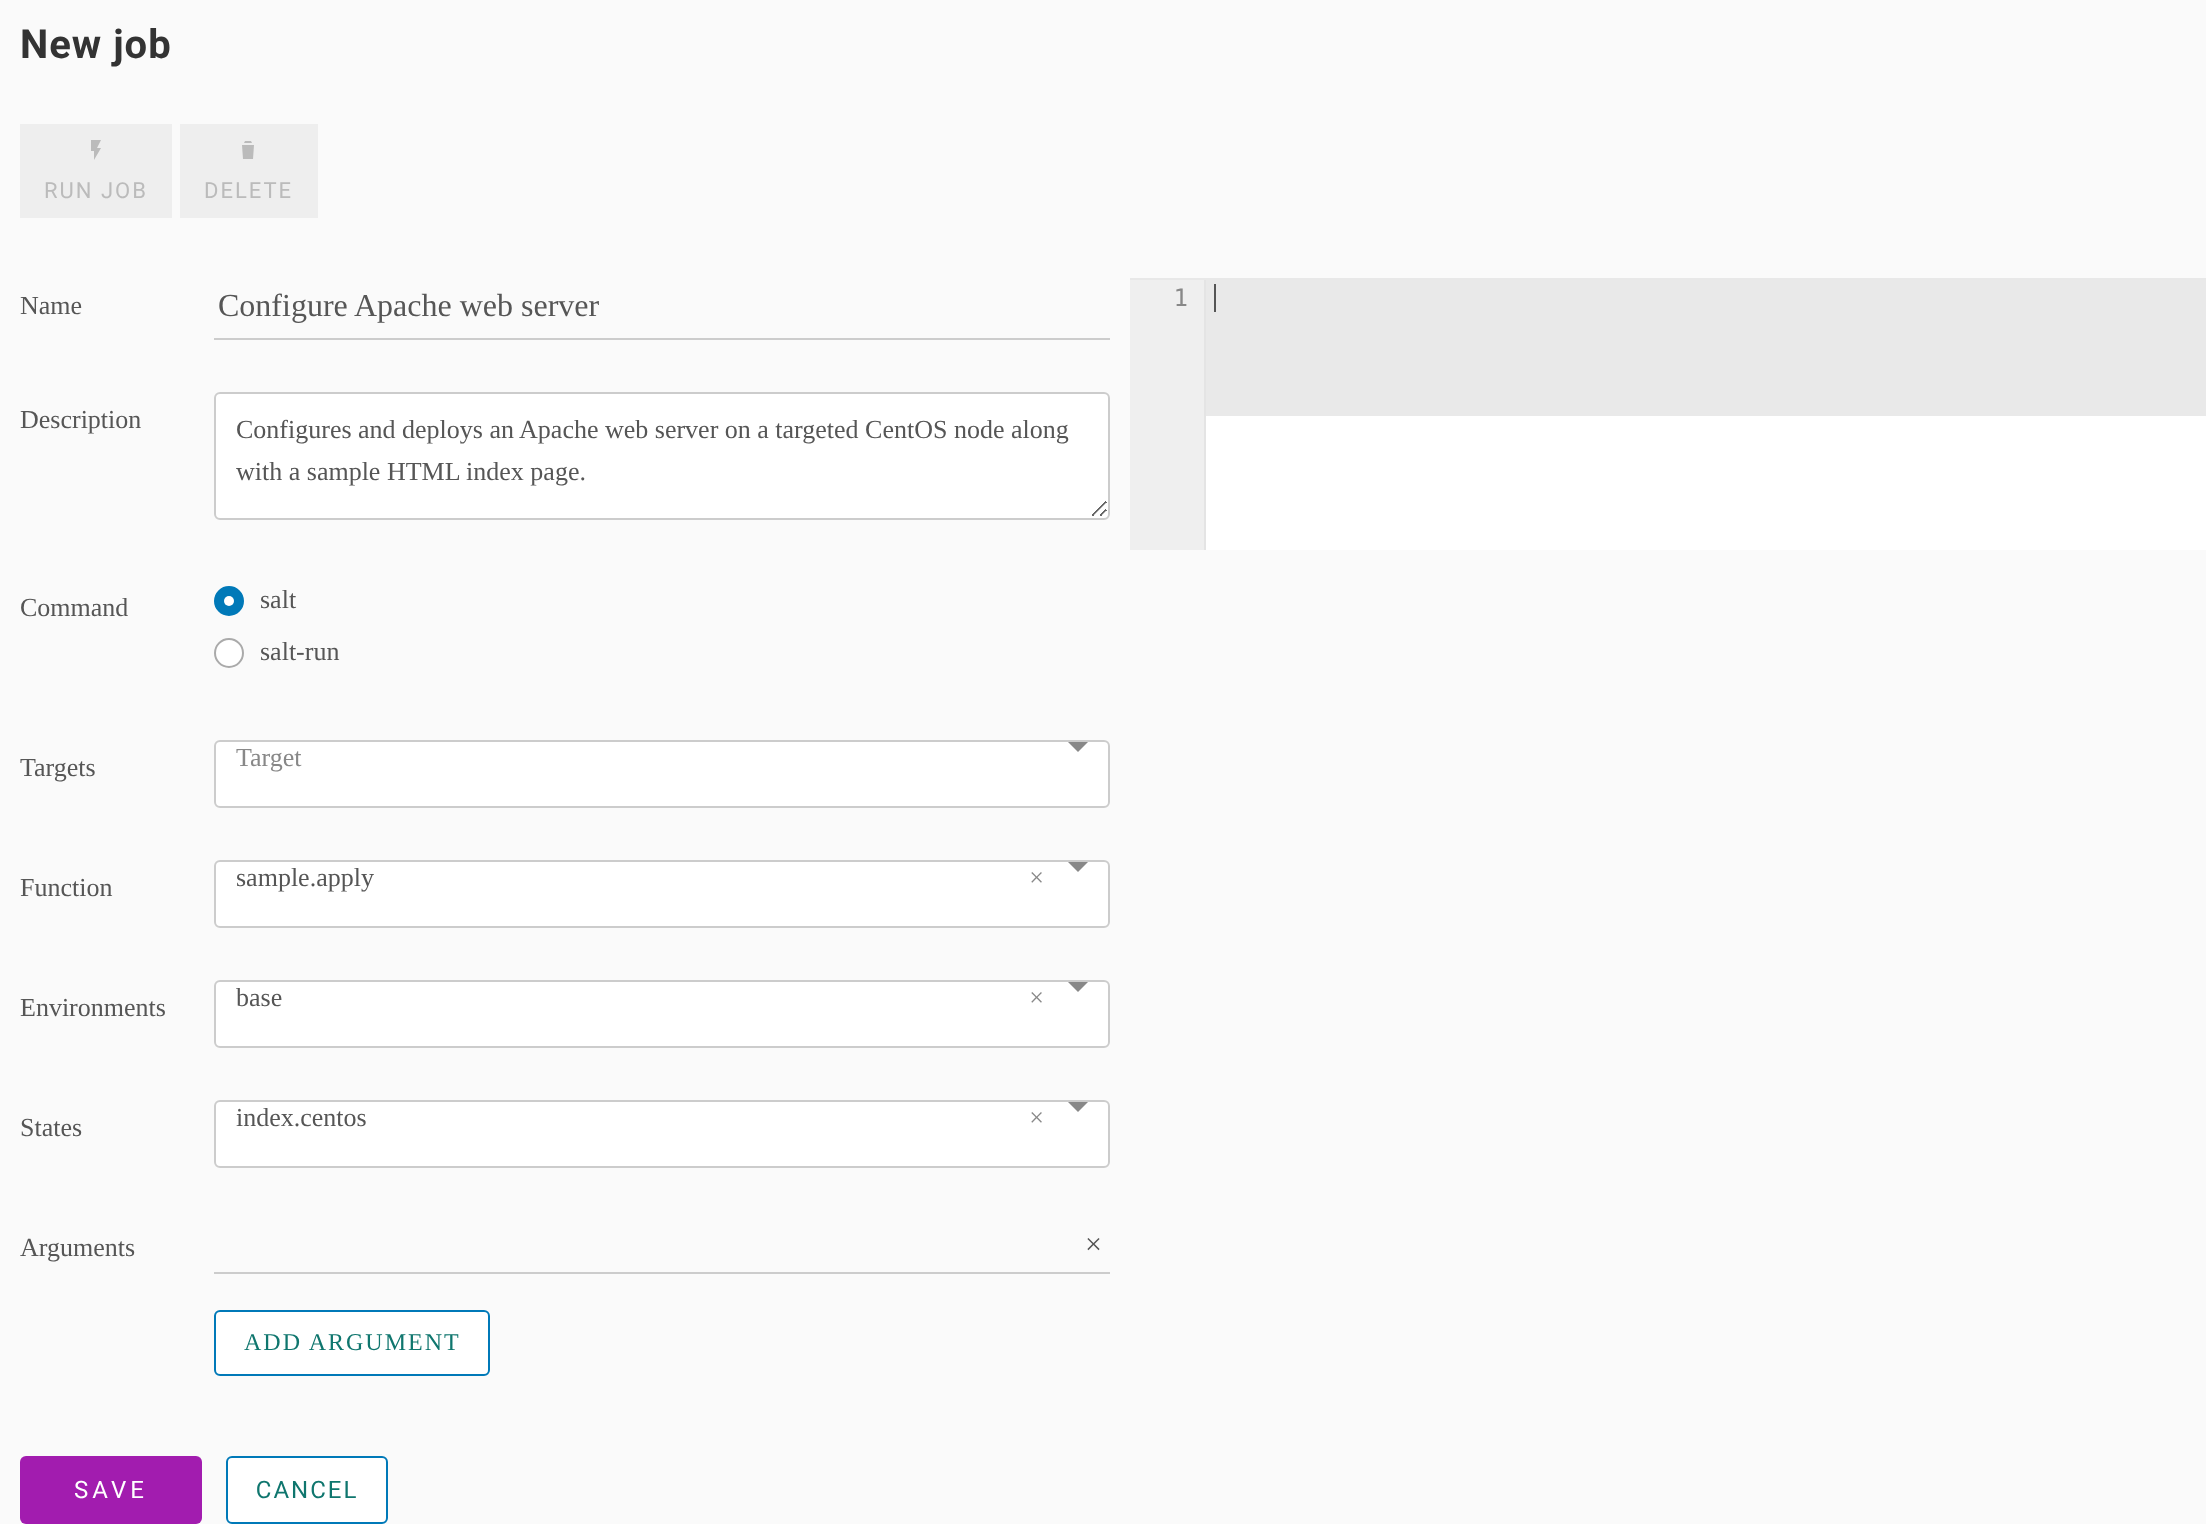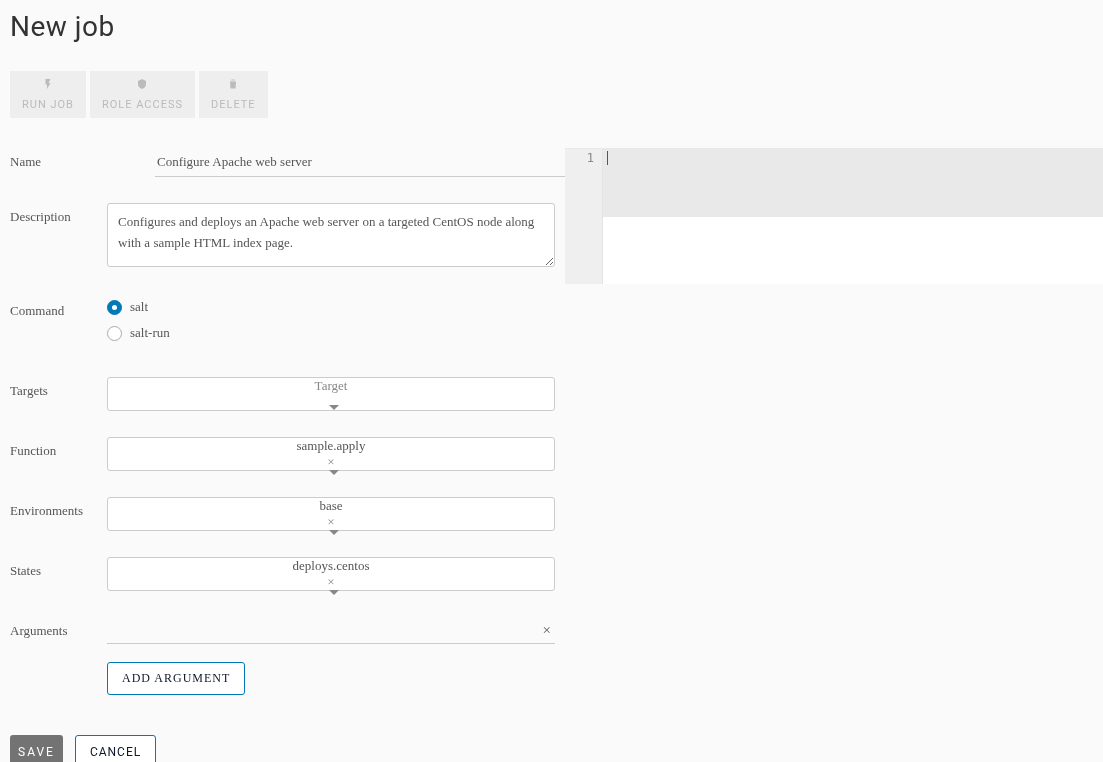--- a/index.html
+++ b/index.html
@@ -10,22 +10,22 @@
     color: #565656;
     background: #fafafa;
     width: 1103px;
     height: 762px;
     overflow: hidden;
   }
   .page {
     padding: 10px 0 0 10px;
   }
   h1.title {
-    font-size: 28px;
-    font-weight: 400;
+    font-size: 20px;
+    font-weight: 700;
     color: #333;
     margin: 0 0 28px 0;
     letter-spacing: 0.5px;
   }
   .toolbar {
     display: flex;
     gap: 4px;
     margin-bottom: 30px;
   }
   .toolbar button {
@@ -70,26 +70,25 @@
   }
   .field {
     flex: 1;
   }
 
   .text-input {
     width: 100%;
     border: none;
     border-bottom: 1px solid #ccc;
     background: transparent;
-    font-size: 13px;
+    font-size: 16px;
     font-family: inherit;
     padding: 6px 2px;
     color: #565656;
     outline: none;
-    margin-left: 48px;
   }
 
   textarea.desc {
     width: 100%;
     height: 64px;
     border: 1px solid #ccc;
     border-radius: 3px;
     font-family: inherit;
     font-size: 13px;
     padding: 8px 10px;
@@ -117,25 +116,24 @@
     content: ""; width: 5px; height: 5px; border-radius: 50%; background: #fff;
   }
 
   .select-box {
     width: 100%;
     border: 1px solid #ccc;
     border-radius: 3px;
     background: #fff;
     height: 34px;
     display: flex;
-    align-items: center;
+    align-items: flex-start;
     padding: 0 10px;
     font-size: 13px;
     color: #565656;
-    flex-direction: column;
   }
   .select-box.placeholder { color: #888; }
   .select-box .value { flex: 1; }
   .select-box .clear {
     color: #888; font-size: 13px; padding: 0 6px; cursor: pointer;
   }
   .caret {
     width: 0; height: 0;
     border-left: 5px solid transparent;
     border-right: 5px solid transparent;
@@ -150,42 +148,42 @@
     padding: 4px 0;
   }
   .arg-input-wrap input {
     flex: 1; border: none; background: transparent; outline: none;
     font-size: 13px; font-family: inherit;
   }
   .arg-input-wrap .remove { cursor: pointer; color: #565656; font-size: 15px; padding: 0 4px; }
 
   .btn-outline {
     border: 1px solid #0079b8;
-    color: #0f172a;
+    color: #0f766e;
     background: #fff;
     font-size: 12px;
     letter-spacing: 1px;
     padding: 8px 14px;
     border-radius: 3px;
     cursor: pointer;
     font-family: inherit;
   }
 
   .footer {
     display: flex;
     gap: 12px;
     margin-top: 40px;
   }
   .btn-primary {
-    background: #737373;
+    background: #a21caf;
     color: #fff;
     border: none;
     font-size: 12px;
     letter-spacing: 2px;
-    padding: 10px 8px;
+    padding: 10px 27px;
     border-radius: 3px;
     cursor: pointer;
     font-family: inherit;
   }
 
   
   .editor {
     border-top: 1px solid #e8e8e8;
     display: flex;
     height: 136px;
@@ -227,28 +225,20 @@
       <span>
         <svg viewBox="0 0 24 24">
             <path d="M7 2v11h3v9l7-12h-4l4-8z"></path>
           </svg>
       </span>
       <span>RUN JOB</span>
     </button>
     <button>
       <span>
         <svg viewBox="0 0 24 24">
-            <path d="M12 2l8 4v6c0 5-3.5 9-8 10-4.5-1-8-5-8-10V6l8-4z"></path>
-          </svg>
-      </span>
-      <span>ROLE ACCESS</span>
-    </button>
-    <button>
-      <span>
-        <svg viewBox="0 0 24 24">
             <path d="M6 7h12l-1 14H7L6 7zm3-4h6l1 2H8l1-2z"></path>
           </svg>
       </span>
       <span>DELETE</span>
     </button>
   </div>
 
   <div class="columns">
     <div class="form-col">
 
@@ -309,21 +299,21 @@
             <span class="clear">×</span>
             <span class="caret"></span>
           </div>
         </div>
       </div>
 
       <div class="row">
         <div class="label">States</div>
         <div class="field">
           <div class="select-box">
-            <span class="value">deploys.centos</span>
+            <span class="value">index.centos</span>
             <span class="clear">×</span>
             <span class="caret"></span>
           </div>
         </div>
       </div>
 
       <div class="row tight">
         <div class="label">Arguments</div>
         <div class="field">
           <div class="arg-input-wrap">

